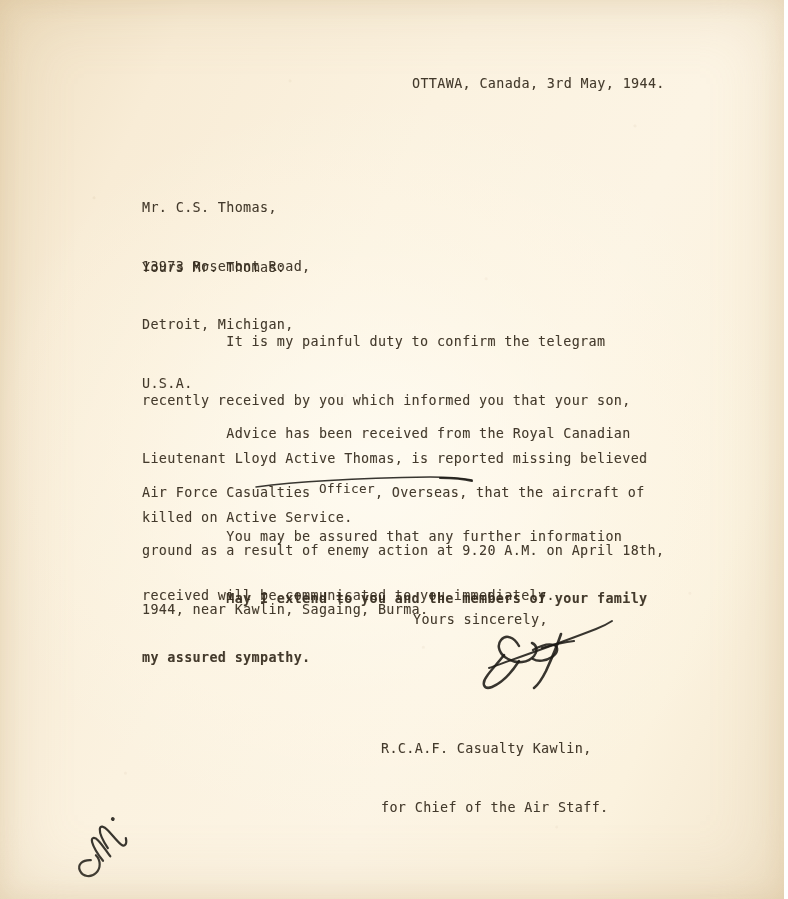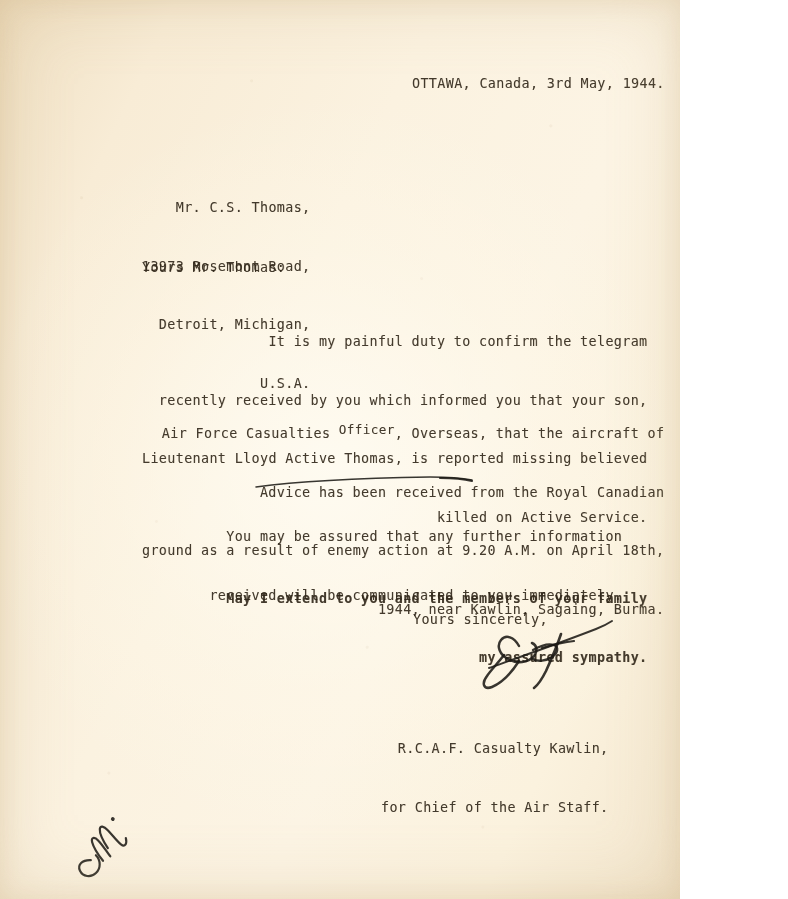--- a/index.html
+++ b/index.html
@@ -2,21 +2,21 @@
 <html><head>
 <meta charset="utf-8">
 <style>
   html, body {
     margin: 0;
     padding: 0;
     background: #ffffff;
   }
   .page {
     position: relative;
-    width: 680px;
+    width: 784px;
     height: 899px;
     overflow: hidden;
     background-color: #fbf1dd;
     background-image:
       radial-gradient(ellipse 70% 55% at 48% 52%, rgba(255,252,243,0.85) 0%, rgba(255,250,236,0.35) 45%, rgba(255,250,236,0) 75%),
       linear-gradient(115deg, #efdfc2 0%, #f8ecd6 16%, #fbf2e0 40%, #fcf4e4 62%, #fbf2de 82%, #f3e6ce 100%),
       linear-gradient(to bottom, #f0e0c4 0%, #faefda 12%, #fcf4e3 45%, #fdf6e8 78%, #f6ebd6 100%);
     font-family: "DejaVu Sans Mono", "Liberation Mono", monospace;
     color: #33281d;
   }
@@ -57,21 +57,21 @@
     position: absolute;
     white-space: pre;
     font-family: "DejaVu Sans Mono", "Liberation Mono", monospace;
     font-size: 13.3px;
     letter-spacing: 0.42px;
     line-height: 20.5px;
     color: #2f2619;
     opacity: 0.90;
     text-shadow: 0.35px 0.25px 0 rgba(90,70,45,0.30);
   }
-  .blk { position: absolute; white-space: pre; text-align: right; }
+  .blk { position: absolute; white-space: pre; }
   .blk .tw { position: static; display: block; }
 
   .date-line   { left: 412px; top: 74px; }
   .addr        { left: 142px; top: 160px; }
   .salutation  { left: 142px; top: 258px; }
   .para1       { left: 142px; top: 294px; }
   .para2       { left: 142px; top: 386px; }
   .para3       { left: 142px; top: 489px; }
   .para4       { left: 142px; top: 551px; font-weight: bold; }
   .closing     { left: 413px; top: 610px; }
@@ -120,22 +120,22 @@
     <div class="tw salutation">Yours Mr. Thomas:</div>
 
     <div class="blk para1">
       <span class="tw">          It is my painful duty to confirm the telegram</span>
       <span class="tw">recently received by you which informed you that your son,</span>
       <span class="tw">Lieutenant Lloyd Active Thomas, is reported missing believed</span>
       <span class="tw">killed on Active Service.</span>
     </div>
 
     <div class="blk para2">
+      <span class="tw">          Advice has been received from the Royal Canadian</span>
       <span class="tw"><span>Air Force Casualties </span><span class="raised">Officer</span><span>, Overseas, that the aircraft of</span></span>
-      <span class="tw">          Advice has been received from the Royal Canadian</span>
       <span class="tw">ground as a result of enemy action at 9.20 A.M. on April 18th,</span>
       <span class="tw">1944, near Kawlin, Sagaing, Burma.</span>
     </div>
 
     <div class="blk para3">
       <span class="tw">          You may be assured that any further information</span>
       <span class="tw">received will be communicated to you immediately.</span>
     </div>
 
     <div class="blk para4">

